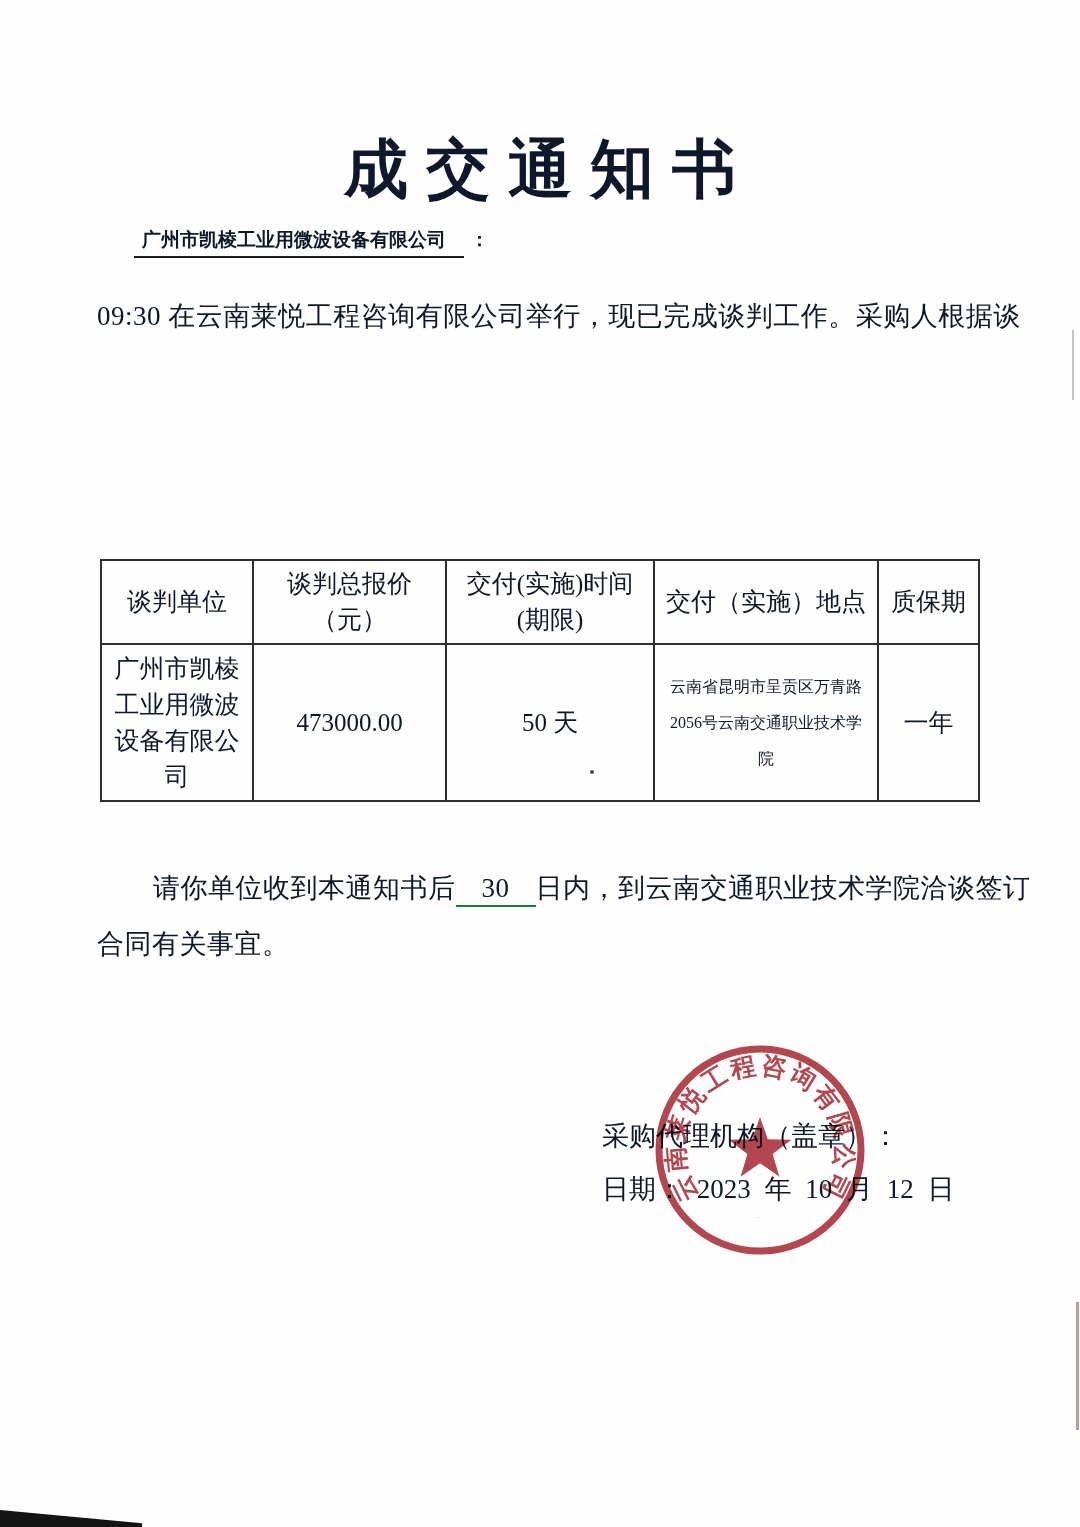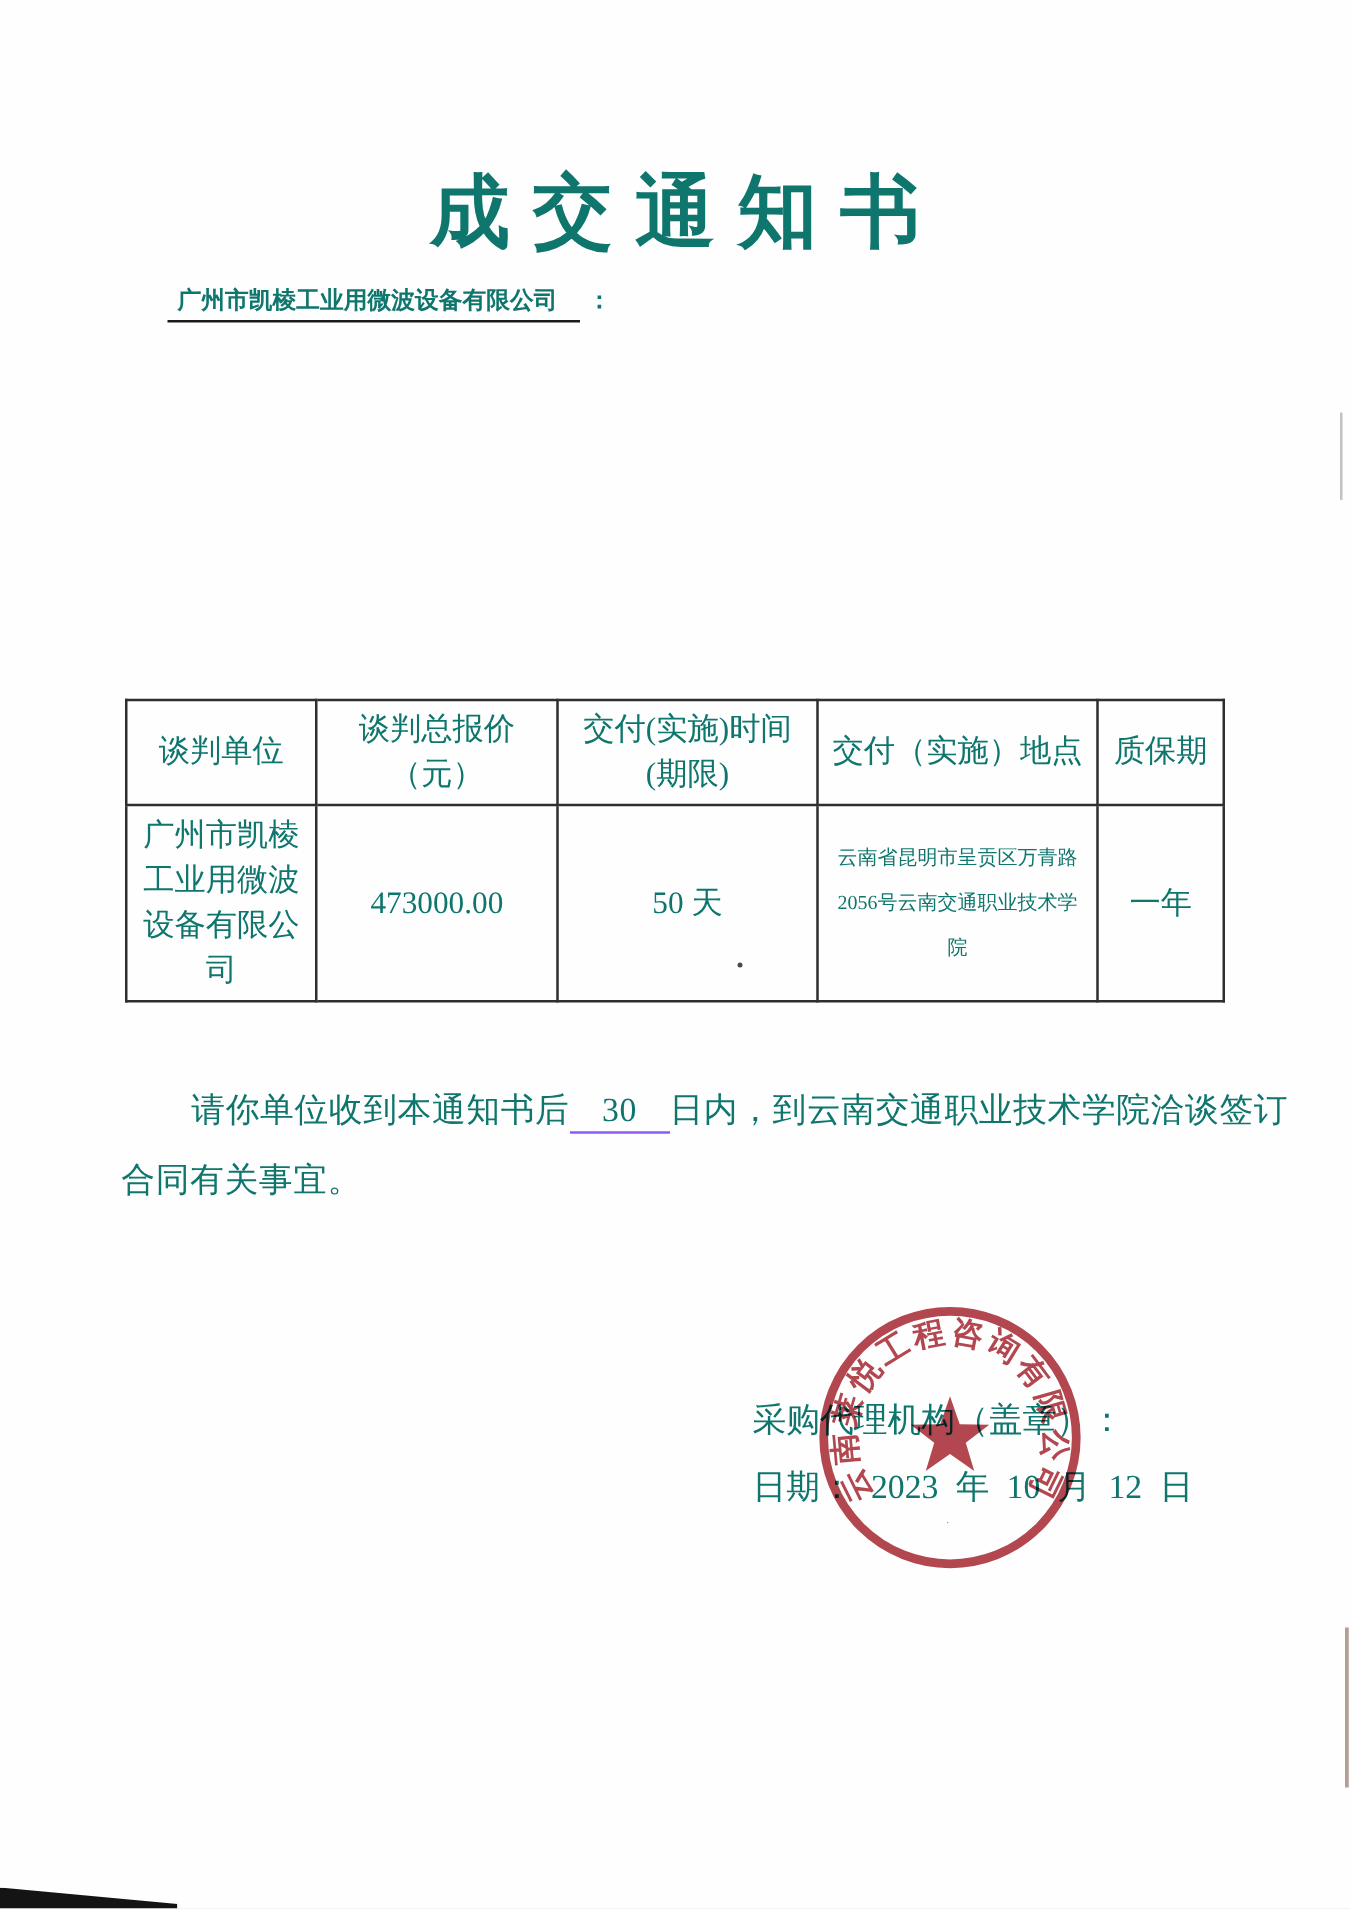--- a/index.html
+++ b/index.html
@@ -1,18 +1,18 @@
 <!DOCTYPE html>
 <html><head>
 <meta charset="utf-8">
 <style>
   html,body{margin:0;padding:0;background:#e8e8e8;}
   .page{
     position:relative;width:1080px;height:1527px;background:#fefefe;
-    font-family:"Liberation Serif","DejaVu Serif",serif;color:#0f766e;
+    font-family:"Liberation Serif","DejaVu Serif",serif;color:#0f172a;
     overflow:hidden;margin:0 auto;
   }
   
   .title{
     position:absolute;top:126px;left:0;width:100%;margin:0;
     text-align:center;font-size:64px;font-weight:900;letter-spacing:18px;
     text-indent:18px; 
   }
   
   .addressee{position:absolute;left:134px;top:227px;font-size:19px;font-weight:700;}
@@ -31,21 +31,21 @@
   table.award th,table.award td{
     border:2px solid #2e2e2e;text-align:center;vertical-align:middle;
     font-weight:400;padding:4px 10px;line-height:36px;
   }
   table.award thead tr{height:84px;}
   table.award tbody tr{height:157px;}
   td.addr-cell{font-size:16px;line-height:35px;}
   
   .body-para2{position:absolute;left:97px;top:860px;width:890px;font-size:27px;}
   .bline2{height:56px;line-height:56px;white-space:nowrap;letter-spacing:0.5px;}
-  .days-underline{display:inline-block;border-bottom:2px solid #8b5cf6;padding:0 26px 2px 26px;line-height:30px;}
+  .days-underline{display:inline-block;border-bottom:2px solid #15803d;padding:0 26px 2px 26px;line-height:30px;}
   
   .sig{position:absolute;left:602px;top:1110px;font-size:27px;}
   .sig-line{height:53px;line-height:53px;white-space:nowrap;}
   .sig-date{word-spacing:7px;}
   
   .stamp{position:absolute;left:648px;top:1038px;width:224px;height:224px;
     mix-blend-mode:multiply;opacity:.92;}
   
   .artifact{position:absolute;pointer-events:none;}
   .corner-wedge{left:0;top:1510px;width:142px;height:17px;background:#141414;
@@ -59,20 +59,21 @@
 
 <div class="page">
 
   <h1 class="title">成交通知书</h1>
 
   <div class="addressee">
     <span class="addr-underline">广州市凯棱工业用微波设备有限公司</span><span class="addr-colon">：</span>
   </div>
 
   <div class="body-para">
+    <div class="bline">09:30 在云南莱悦工程咨询有限公司举行，现已完成谈判工作。采购人根据谈</div>
   </div>
 
   <table class="award">
     <colgroup>
       <col style="width:152px">
       <col style="width:193px">
       <col style="width:208px">
       <col style="width:224px">
       <col style="width:101px">
     </colgroup>

